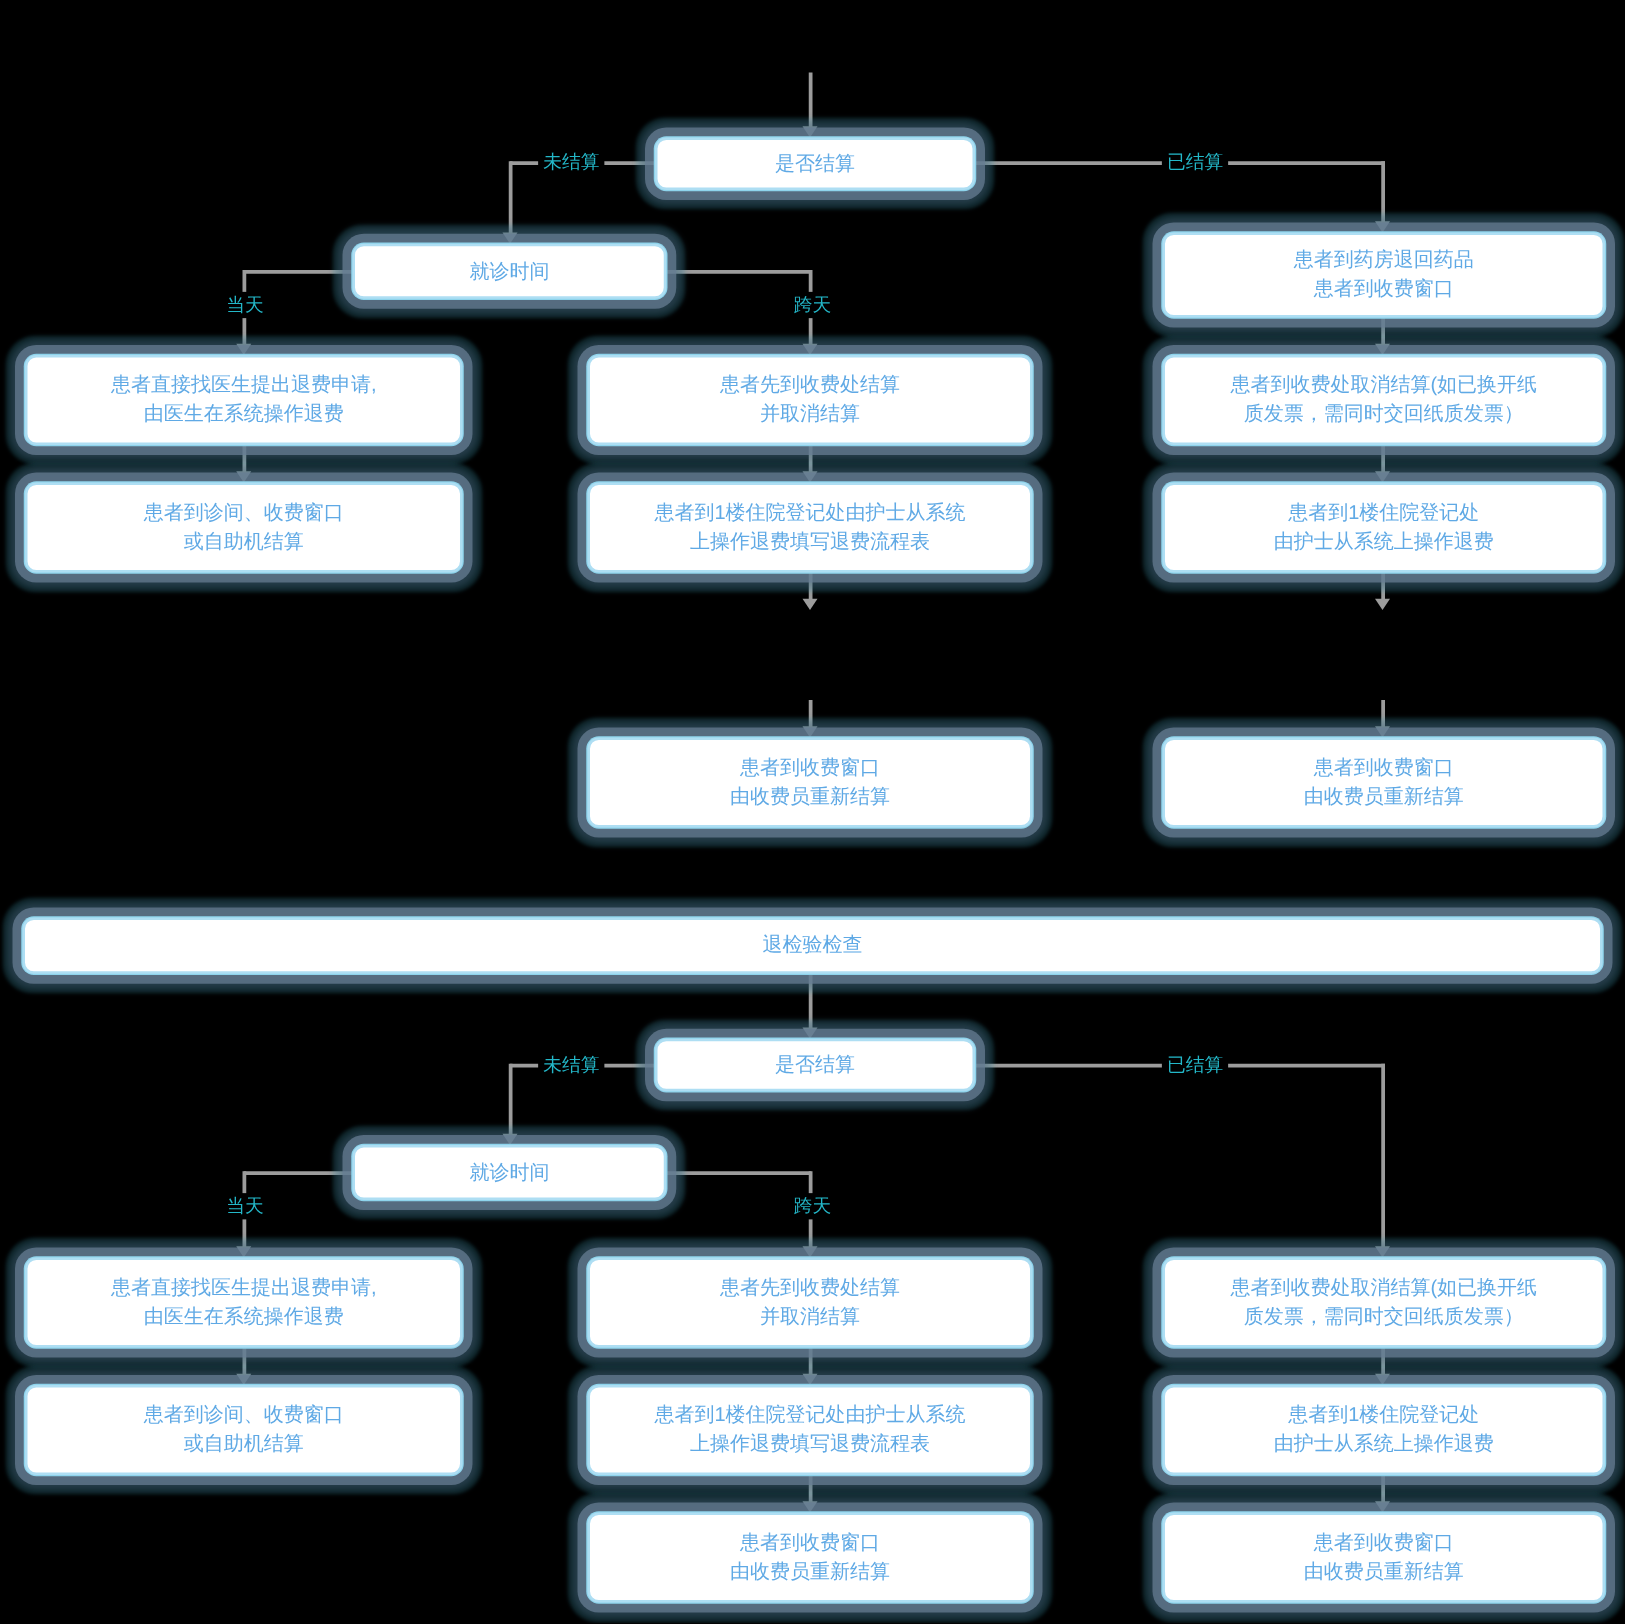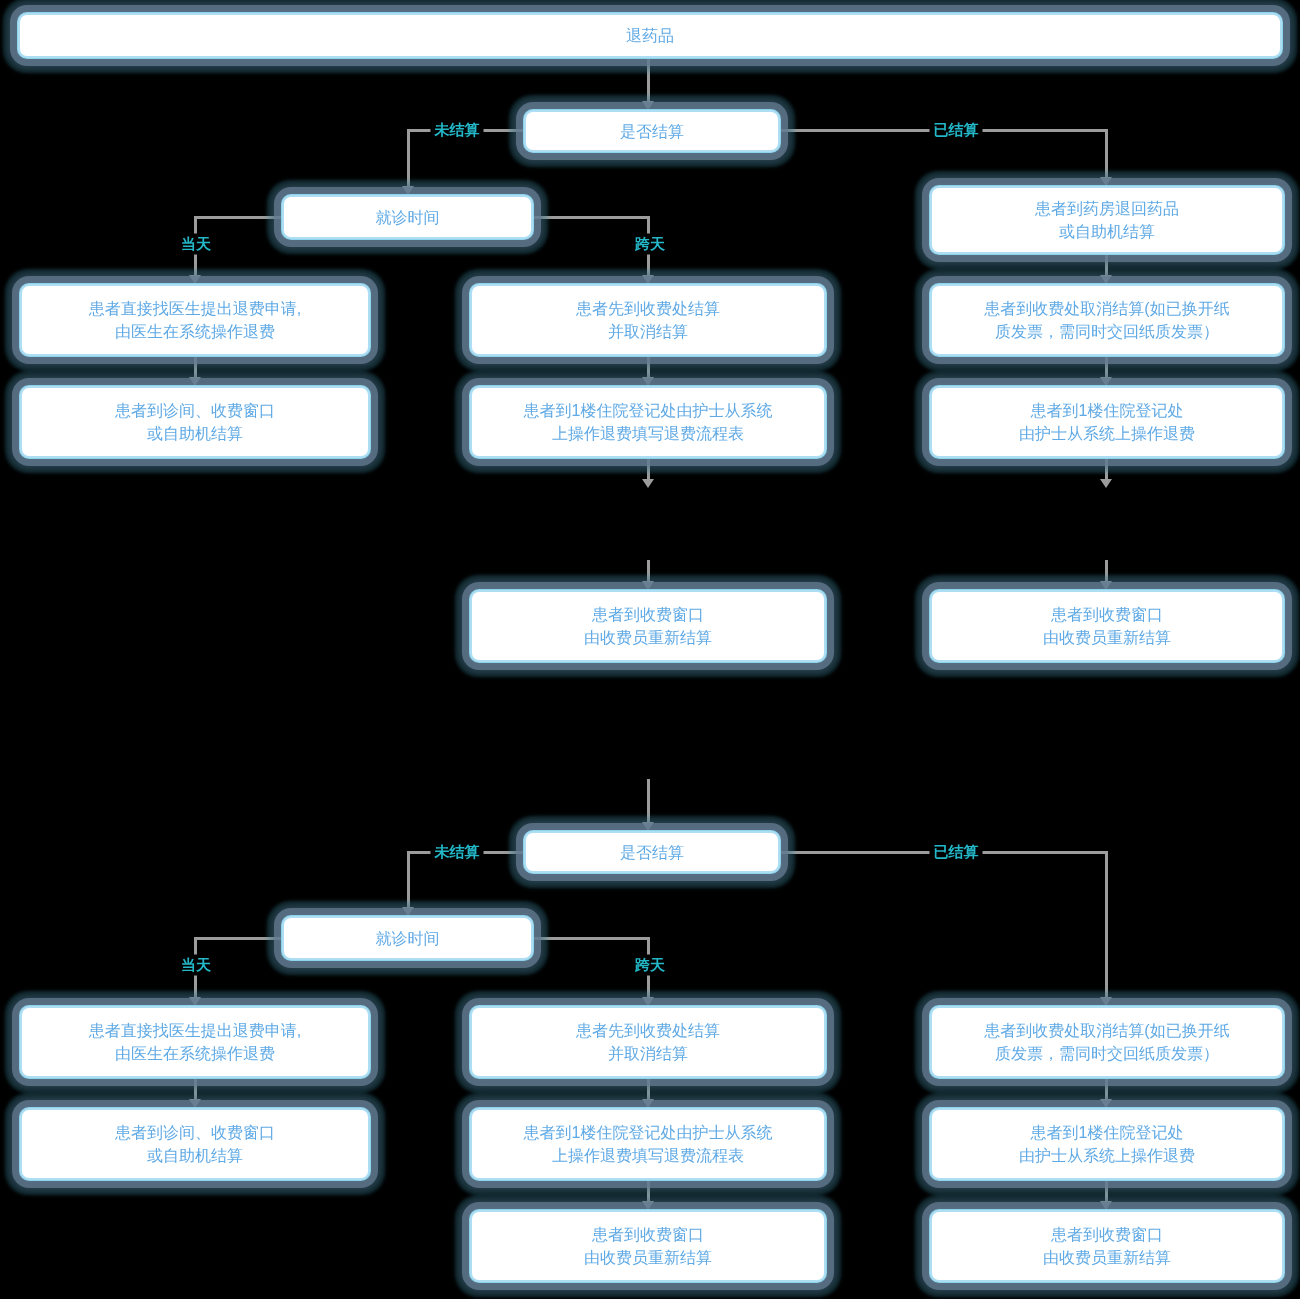--- a/index.html
+++ b/index.html
@@ -21,21 +21,21 @@
       0 0 3px 15px rgba(47,193,214,.16);
   }
   .h{position:absolute;height:3px;background:var(--c-connector,#9c9c9c);}
   .v{position:absolute;width:3px;background:var(--c-connector,#9c9c9c);}
   .ar{position:absolute;width:0;height:0;
       border-left:6px solid transparent;border-right:6px solid transparent;
       border-top:9px solid var(--c-connector,#9c9c9c);}
   .lb{position:absolute;transform:translate(-50%,-50%);
       background:var(--c-background,#000);
       color:var(--c-edge_label,#23b7c8);
-      font-size:15px;font-weight:bold;padding:1px 4px;white-space:nowrap;}
+      font-size:15px;font-weight:normal;padding:1px 4px;white-space:nowrap;}
 </style>
 </head>
 <body>
 
 <div class="canvas">
 
   <div class="v" style="left:647px;top:58px;height:44px"></div>
   <div class="ar" style="left:642px;top:101px"></div>
 
   <div class="h" style="left:408px;top:129px;width:116px"></div>
@@ -71,38 +71,37 @@
   <div class="v" style="left:1105px;top:458px;height:22px"></div>
   <div class="ar" style="left:1100px;top:479px"></div>
   <div class="v" style="left:1105px;top:560px;height:22px"></div>
   <div class="ar" style="left:1100px;top:581px"></div>
 
   <span class="lb" style="left:457px;top:130px">未结算</span>
   <span class="lb" style="left:956px;top:130px">已结算</span>
   <span class="lb" style="left:196px;top:244px">当天</span>
   <span class="lb" style="left:650px;top:244px">跨天</span>
 
-  <div class="node" style="left:18px;top:13px;width:1264px;height:45px">退药品</div>
   <div class="node" style="left:524px;top:110px;width:256px;height:42px">是否结算</div>
   <div class="node" style="left:282px;top:195px;width:251px;height:44px">就诊时间</div>
 
   <div class="node" style="left:20px;top:284px;width:350px;height:72px">患者直接找医生提出退费申请,
 由医生在系统操作退费</div>
   <div class="node" style="left:20px;top:386px;width:350px;height:72px">患者到诊间、收费窗口
 或自助机结算</div>
 
   <div class="node" style="left:470px;top:284px;width:356px;height:72px">患者先到收费处结算
 并取消结算</div>
   <div class="node" style="left:470px;top:386px;width:356px;height:72px">患者到1楼住院登记处由护士从系统
 上操作退费填写退费流程表</div>
   <div class="node" style="left:470px;top:590px;width:356px;height:72px">患者到收费窗口
 由收费员重新结算</div>
 
   <div class="node" style="left:930px;top:186px;width:354px;height:68px">患者到药房退回药品
-或自助机结算</div>
+患者到收费窗口</div>
   <div class="node" style="left:930px;top:284px;width:354px;height:72px">患者到收费处取消结算(如已换开纸
 质发票，需同时交回纸质发票）</div>
   <div class="node" style="left:930px;top:386px;width:354px;height:72px">患者到1楼住院登记处
 由护士从系统上操作退费</div>
   <div class="node" style="left:930px;top:590px;width:354px;height:72px">患者到收费窗口
 由收费员重新结算</div>
 
   <div class="v" style="left:647px;top:779px;height:44px"></div>
   <div class="ar" style="left:642px;top:822px"></div>
 
@@ -133,20 +132,21 @@
   <div class="v" style="left:1105px;top:1078px;height:22px"></div>
   <div class="ar" style="left:1100px;top:1099px"></div>
   <div class="v" style="left:1105px;top:1180px;height:22px"></div>
   <div class="ar" style="left:1100px;top:1201px"></div>
 
   <span class="lb" style="left:457px;top:852px">未结算</span>
   <span class="lb" style="left:956px;top:852px">已结算</span>
   <span class="lb" style="left:196px;top:965px">当天</span>
   <span class="lb" style="left:650px;top:965px">跨天</span>
 
+  <div class="node" style="left:18px;top:734px;width:1264px;height:45px">退检验检查</div>
   <div class="node" style="left:524px;top:831px;width:256px;height:42px">是否结算</div>
   <div class="node" style="left:282px;top:916px;width:251px;height:44px">就诊时间</div>
 
   <div class="node" style="left:20px;top:1006px;width:350px;height:72px">患者直接找医生提出退费申请,
 由医生在系统操作退费</div>
   <div class="node" style="left:20px;top:1108px;width:350px;height:72px">患者到诊间、收费窗口
 或自助机结算</div>
 
   <div class="node" style="left:470px;top:1006px;width:356px;height:72px">患者先到收费处结算
 并取消结算</div>

